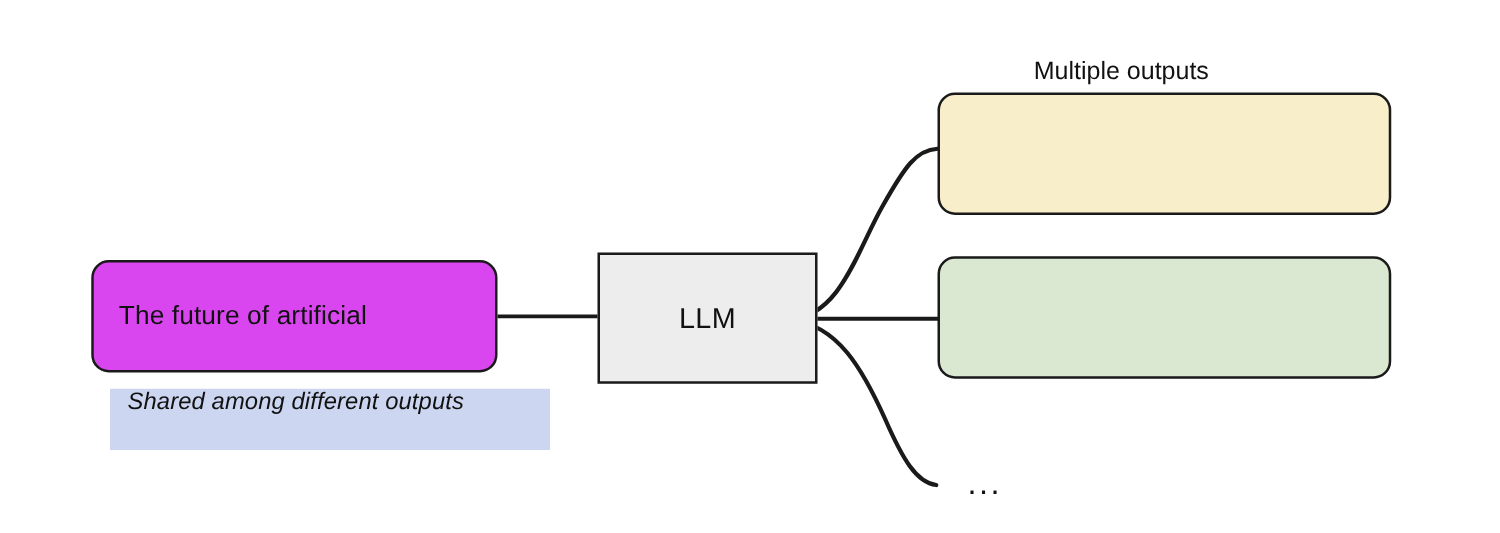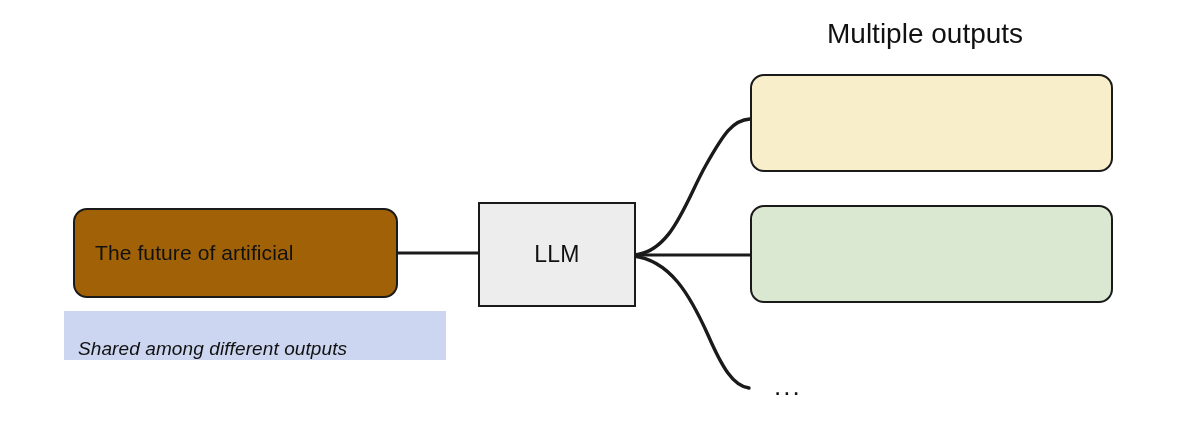--- a/index.html
+++ b/index.html
@@ -31,34 +31,34 @@
     align-items: center;
   }
   .node-rounded {
     border-radius: 14px;
   }
   .prompt-box {
     left: 73px;
     top: 208px;
     width: 325px;
     height: 90px;
-    background: #a16207;
+    background: #d946ef;
     border-radius: 14px;
     padding: 0 0 0 20px;
   }
   .prompt-text {
     font-size: 21px;
     color: #111111;
     line-height: 1.32;
     letter-spacing: 0.1px;
   }
   .llm-box {
     left: 478px;
     top: 202px;
-    width: 158px;
+    width: 176px;
     height: 105px;
     background: #ededed;
     justify-content: center;
   }
   .llm-text {
     font-size: 23px;
     color: #111111;
     letter-spacing: 0.3px;
   }
   .out-box-1 {
@@ -70,41 +70,42 @@
   }
   .out-box-2 {
     left: 750px;
     top: 205px;
     width: 363px;
     height: 98px;
     background: #dbe8d1;
   }
   .shared-note {
     position: absolute;
-    left: 64px;
+    left: 88px;
     top: 311px;
-    width: 382px;
+    width: 352px;
     height: 49px;
     background: #ccd6f0;
     display: flex;
-    align-items: flex-end;
+    align-items: flex-start;
     padding-left: 14px;
     box-sizing: border-box;
   }
   .shared-note-text {
     font-size: 19px;
     font-style: italic;
     color: #111111;
     letter-spacing: 0.1px;
   }
   .caption {
     position: absolute;
-    font-size: 28px;
+    font-size: 20px;
     color: #111111;
     white-space: nowrap;
+    margin-top: 28px;
   }
   .caption-prompt {
     left: 194px;
     top: 160px;
   }
   .caption-outputs {
     left: 827px;
     top: 18px;
   }
   .ellipsis {

